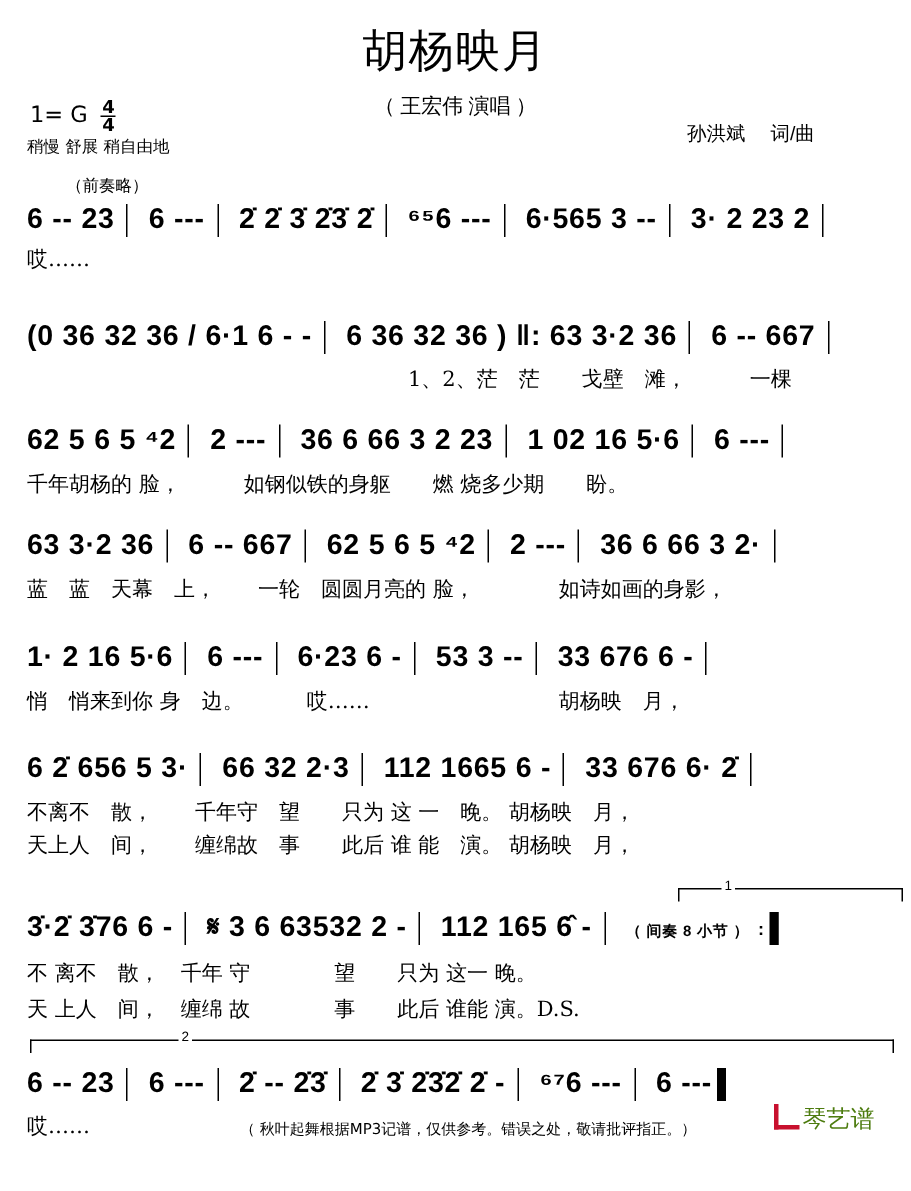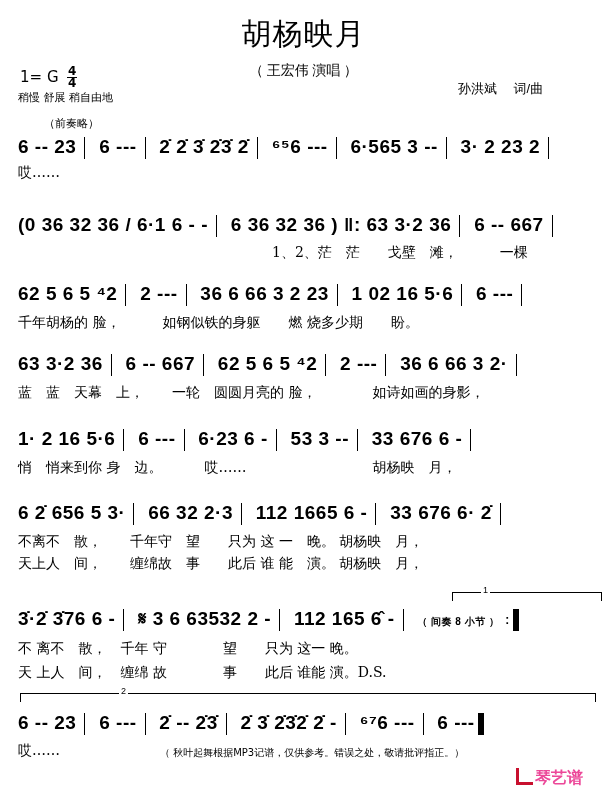--- a/index.html
+++ b/index.html
@@ -18,21 +18,21 @@
 
   .staff { position: absolute; left: 18px; font-family: "Liberation Sans", sans-serif; font-weight: bold; font-size: 19px; letter-spacing: 0.5px; }
   .lyric { position: absolute; font-family: "DejaVu Serif", serif; font-size: 14px; }
   .barline { display: inline-block; width: 1px; height: 22px; background: #000; vertical-align: middle; margin: 0 8px; }
 
   .volta { position: absolute; border-top: 1px solid #000; border-left: 1px solid #000; border-right: 1px solid #000; height: 8px; }
   .volta-num { position: absolute; top: -8px; font-size: 9px; background: #fff; padding: 0 2px; font-family: "Liberation Sans", sans-serif; }
 
   .note-small { font-size: 10px; font-weight: bold; }
   .footer-note { left: 160px; top: 746px; font-size: 10px; }
-  .logo { left: 516px; top: 768px; font-size: 16px; font-weight: bold; color: #ec4899; font-family: "DejaVu Sans", sans-serif; }
+  .logo { left: 516px; top: 736px; font-size: 16px; font-weight: normal; color: #4d7c0f; font-family: "DejaVu Sans", sans-serif; }
   .logo-mark { display: inline-block; width: 14px; height: 14px; border-left: 3px solid #c8102e; border-bottom: 3px solid #c8102e; vertical-align: -2px; margin-right: 2px; }
   .finalbar { display: inline-block; width: 1px; height: 22px; background: #000; border-right: 3px solid #000; margin-left: 3px; padding-right: 2px; vertical-align: middle; }
   .repeat-dots { display: inline-block; font-size: 12px; line-height: 8px; vertical-align: middle; }
 </style>
 </head>
 <body>
 
 <div class="abs title">胡杨映月</div>
 <div class="abs singer">（ 王宏伟 演唱 ）</div>
 <div class="abs key">

